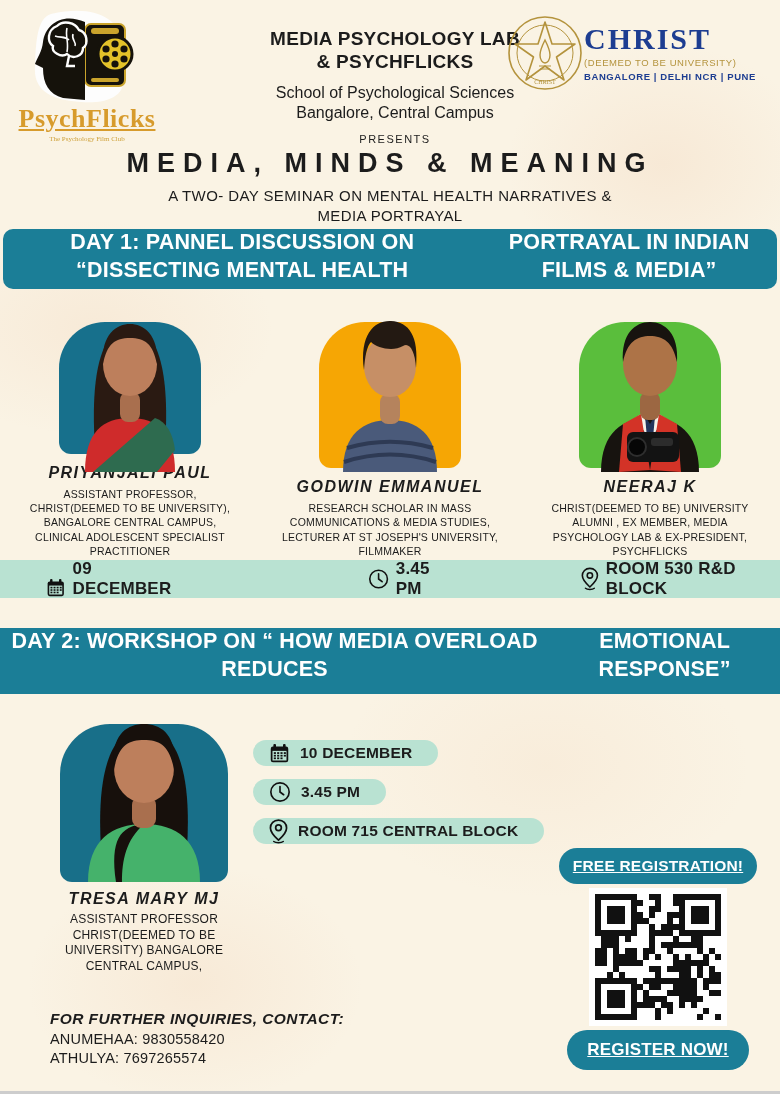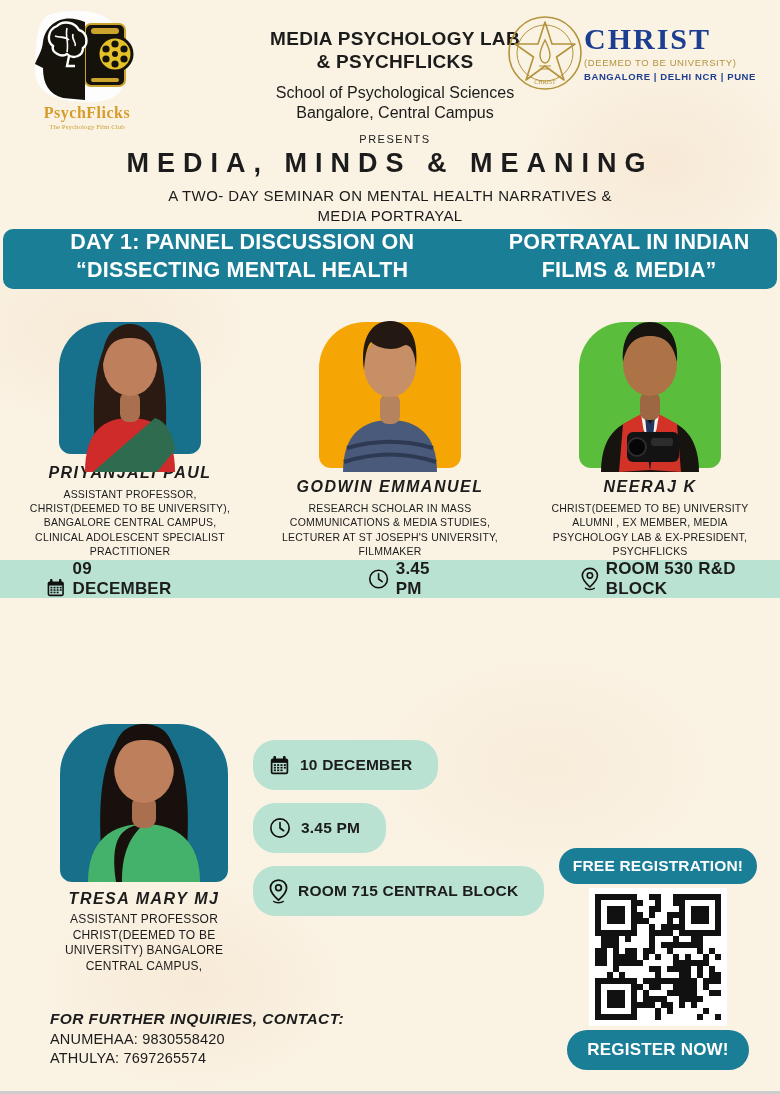--- a/index.html
+++ b/index.html
@@ -11,21 +11,21 @@
       radial-gradient(ellipse 300px 180px at 12% 30%, rgba(233,180,140,.14), transparent 60%),
       radial-gradient(ellipse 260px 200px at 85% 15%, rgba(233,180,140,.16), transparent 60%),
       radial-gradient(ellipse 340px 220px at 70% 70%, rgba(236,190,150,.12), transparent 60%),
       radial-gradient(ellipse 280px 200px at 25% 90%, rgba(233,180,140,.15), transparent 60%),
       #faf3e4;
   }
   
   .header{ position:absolute; top:0; left:0; right:0; height:225px; }
   .pf-logo{ position:absolute; left:12px; top:8px; width:150px; text-align:center; }
   .pf-logo svg{ display:block; margin:0 auto; }
-  .pf-word{ font-family:"Liberation Serif", serif; font-weight:700; font-size:16px; color:#d79b2c; letter-spacing:.5px; }
+  .pf-word{ font-family:"Liberation Serif", serif; font-weight:700; font-size:26px; color:#d79b2c; letter-spacing:.5px;text-decoration:underline; }
   .pf-tag{ font-family:"Liberation Serif", serif; font-size:7px; color:#cfa23c; margin-top:1px; }
   .head-center{ position:absolute; left:210px; width:370px; top:28px; text-align:center; }
   .org{ font-size:19px; font-weight:800; letter-spacing:.3px; line-height:1.2; }
   .school{ font-size:16px; margin-top:9px; line-height:1.25; }
   .presents{ font-size:11px; letter-spacing:1.5px; margin-top:10px; }
   .christ{ position:absolute; right:24px; top:14px; display:flex; align-items:center; gap:0; }
   .christ-text{ text-align:left; }
   .christ-name{ font-family:"Liberation Serif", serif; font-weight:700; font-size:30px; color:#1d3d91; letter-spacing:2px; line-height:1; }
   .christ-deemed{ font-size:9.5px; color:#b4933d; letter-spacing:.6px; margin-top:3px; }
   .christ-camp{ font-size:9.5px; color:#1d3d91; font-weight:700; letter-spacing:.6px; margin-top:3px; }
@@ -57,26 +57,26 @@
   
   .day2{ position:absolute; top:694px; left:0; right:0; bottom:0; }
   .tresa-photo{ position:absolute; left:60px; top:6px; width:168px; height:182px; }
   .tresa-photo .shape{ position:absolute; left:0; right:0; top:24px; bottom:0; border-radius:50px 50px 12px 12px; background:#186f89; }
   .tresa-photo svg{ position:absolute; left:0; top:0; }
   .tresa-name{ position:absolute; left:18px; top:196px; width:252px; text-align:center;
                font-size:16px; font-weight:700; font-style:italic; letter-spacing:1.5px; }
   .tresa-bio{ position:absolute; left:48px; top:218px; width:192px; text-align:center;
               font-size:12px; line-height:1.3; letter-spacing:.2px; }
   .pills{ position:absolute; left:253px; top:46px; display:flex; flex-direction:column; gap:13px; align-items:flex-start; }
-  .pill{ background:#b9e2d2; border-radius:22px; height:50px; display:flex; align-items:center;
+  .pill{ background:#b9e2d2; border-radius:22px; height:26px; display:flex; align-items:center;
          gap:10px; padding:0 26px 0 16px; font-weight:800; font-size:15.5px; letter-spacing:.2px; }
   
   .reg-col{ position:absolute; right:33px; top:154px; width:178px; display:flex; flex-direction:column; align-items:center; }
   .reg-pill{ background:#1b7e97; color:#fff; font-weight:800; font-size:15.5px; letter-spacing:.2px;
-             border-radius:20px; padding:9px 14px; text-align:center; white-space:nowrap; }
+             border-radius:20px; padding:9px 14px; text-align:center; white-space:nowrap;text-decoration:underline; }
   .qr-wrap{ background:#fff; padding:6px; margin:4px 0; }
   .qr{ display:grid; grid-template-columns:repeat(21,6px); grid-auto-rows:6px; }
   .qr i{ display:block; } .qr i.b{ background:#111; }
   .reg-pill2{ border-radius:24px; padding:10px 20px; font-size:17px; }
   
   .contact{ position:absolute; left:50px; top:316px; }
   .contact-head{ font-size:15.5px; font-weight:700; font-style:italic; letter-spacing:.4px; }
   .contact-line{ font-size:14.5px; margin-top:3px; letter-spacing:.2px; }
   .contact-line:first-of-type{ margin-top:10px; }
   .bottom-strip{ position:absolute; left:0; right:0; bottom:0; height:3px; background:#cdcdcd; }
@@ -246,20 +246,24 @@
     <div class="info-item ii3">
       <svg width="20" height="26" viewBox="0 0 20 26">
         <path d="M10 1 C5 1 1.5 4.7 1.5 9.2 C1.5 14.5 10 22 10 22 C10 22 18.5 14.5 18.5 9.2 C18.5 4.7 15 1 10 1 Z" fill="none" stroke="#111" stroke-width="1.8"></path>
         <circle cx="10" cy="9" r="3" fill="none" stroke="#111" stroke-width="1.8"></circle>
         <path d="M5 23.5 C7 25.2 13 25.2 15 23.5" fill="none" stroke="#111" stroke-width="1.6" stroke-linecap="round"></path>
       </svg>
       <span>ROOM 530 R&amp;D BLOCK</span>
     </div>
   </div>
 
+  <div class="banner banner2">
+    <div class="bl">DAY 2: WORKSHOP ON “ HOW MEDIA OVERLOAD REDUCES</div>
+    <div class="bl">EMOTIONAL RESPONSE”</div>
+  </div>
 
   <div class="day2">
 
     <div class="tresa-photo">
       <div class="shape"></div>
       <svg width="168" height="182" viewBox="0 0 168 182">
         <path d="M44 182 C34 96 42 30 84 26 C126 30 134 96 124 182 Z" fill="#17100c"></path>
         <path d="M28 182 C28 140 52 124 84 124 C116 124 140 140 140 182 Z" fill="#45b26b"></path>
         <path d="M56 182 C50 140 60 126 84 124 C66 140 62 160 62 182 Z" fill="#17100c"></path>
         <rect x="72" y="96" width="24" height="32" rx="9" fill="#a96f4e"></rect>

